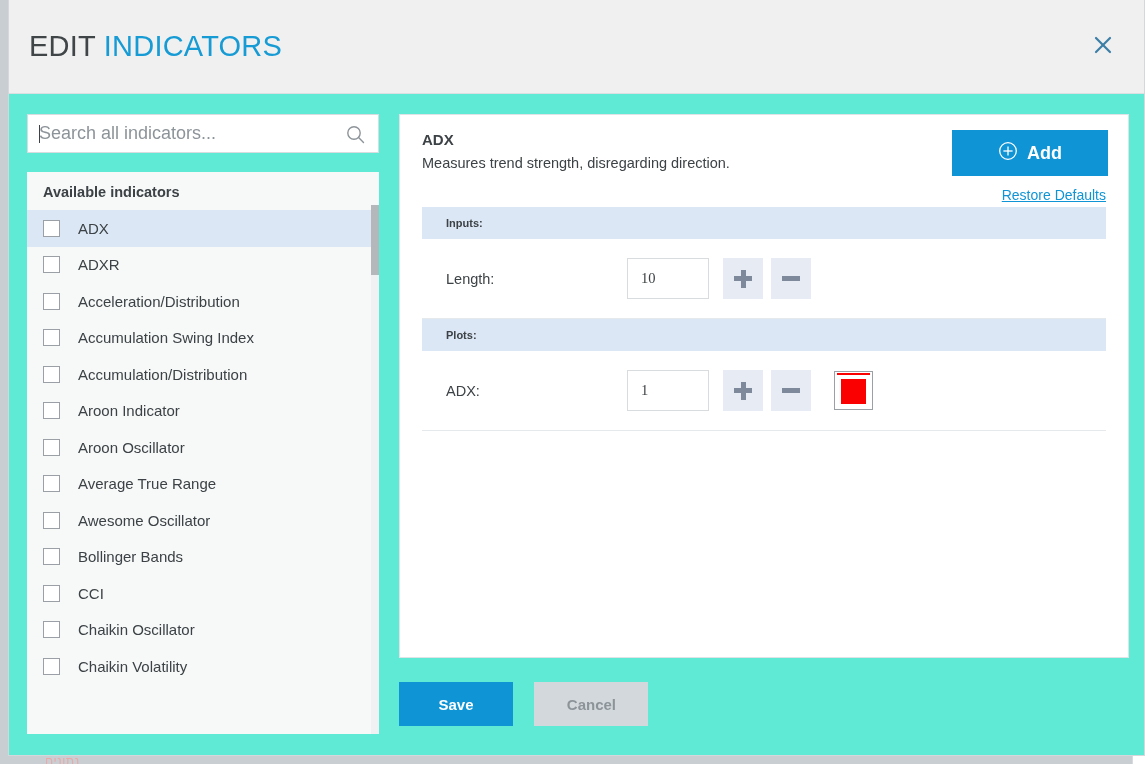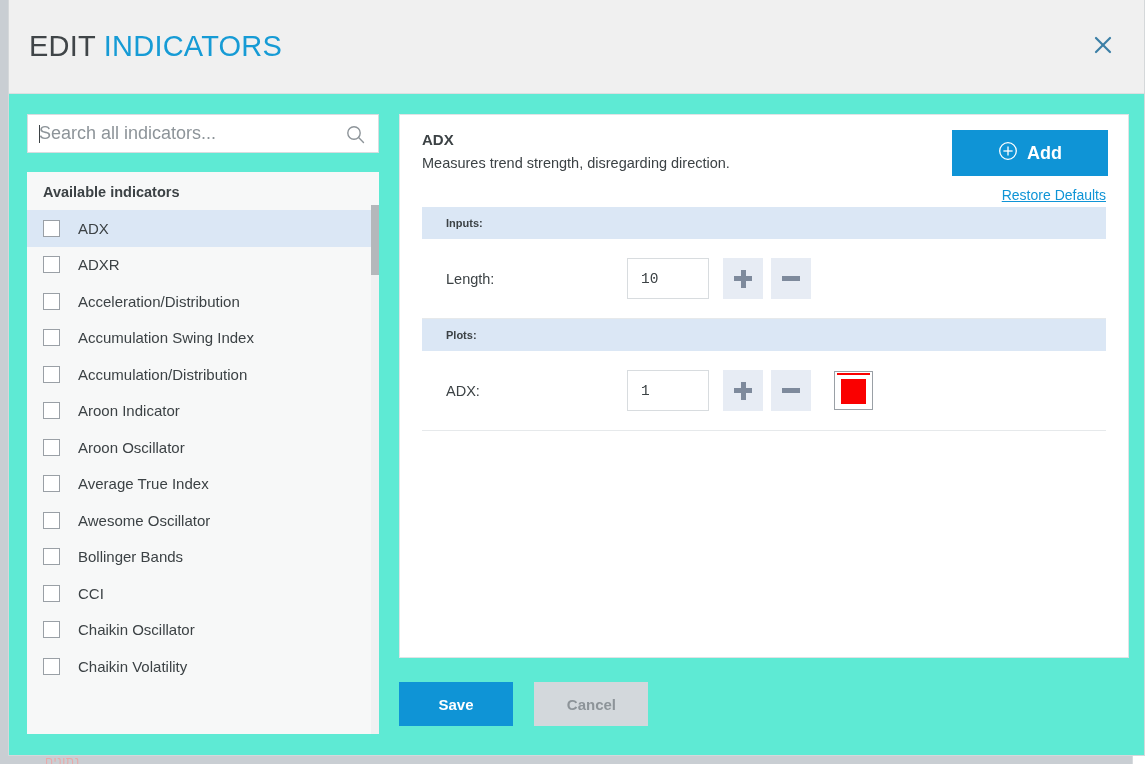--- a/index.html
+++ b/index.html
@@ -305,21 +305,21 @@
     font-size: 14.5px;
     color: #3c4245;
   }
   .param-field {
     position: absolute;
     left: 205px;
     width: 82px;
     height: 41px;
     border: 1px solid #d8dcdf;
     box-sizing: border-box;
-    font-family: Liberation Mono, monospace;
+    font-family: Liberation Serif, serif;
     font-size: 14.5px;
     color: #3c4245;
     padding-left: 13px;
     outline: none;
     background: #ffffff;
   }
   .stepper {
     position: absolute;
     width: 40px;
     height: 41px;
@@ -474,21 +474,21 @@
               <div class="list-item">
                 <span class="item-check"></span>
                 <span class="item-label">Aroon Indicator</span>
               </div>
               <div class="list-item">
                 <span class="item-check"></span>
                 <span class="item-label">Aroon Oscillator</span>
               </div>
               <div class="list-item">
                 <span class="item-check"></span>
-                <span class="item-label">Average True Index</span>
+                <span class="item-label">Average True Range</span>
               </div>
               <div class="list-item">
                 <span class="item-check"></span>
                 <span class="item-label">Awesome Oscillator</span>
               </div>
               <div class="list-item">
                 <span class="item-check"></span>
                 <span class="item-label">Bollinger Bands</span>
               </div>
               <div class="list-item">

